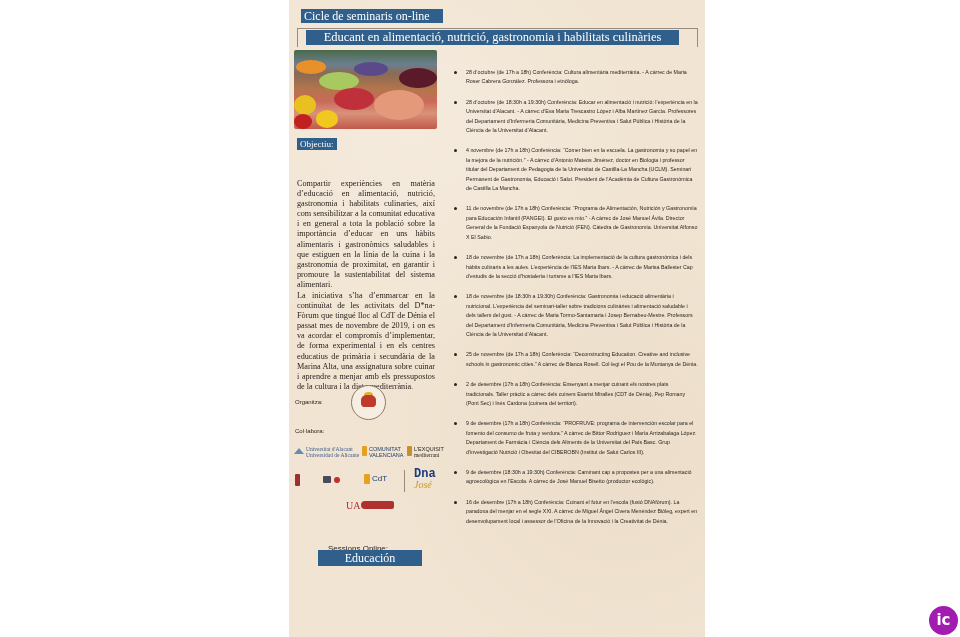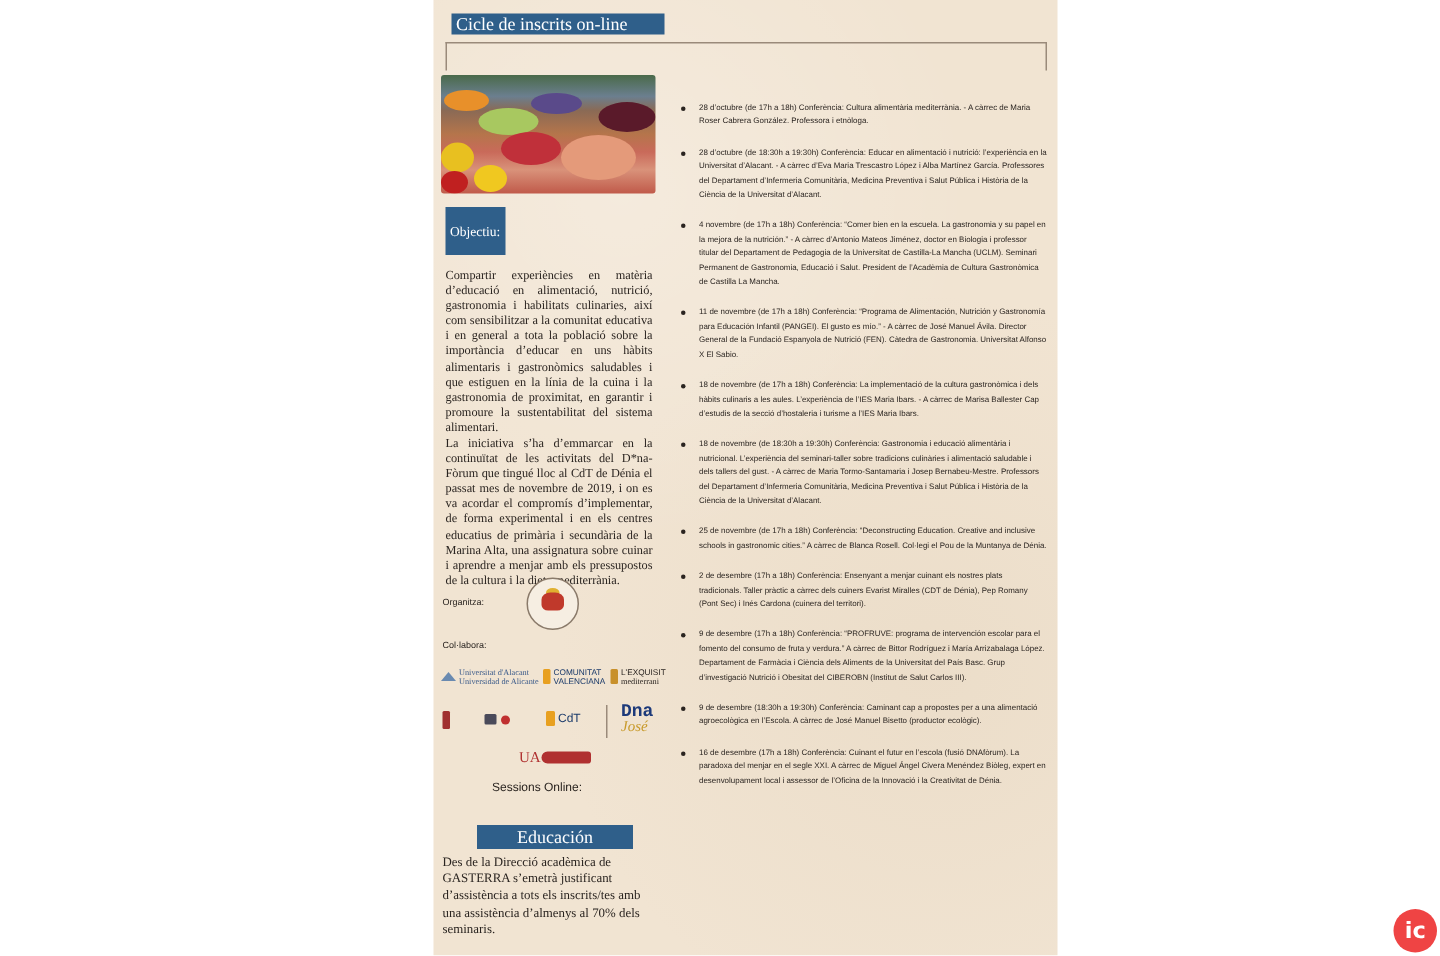--- a/index.html
+++ b/index.html
@@ -12,52 +12,53 @@
       overflow:hidden;
     }
     .banner { position:absolute; background:#2f5f8a; color:#ffffff; font-family:"Liberation Serif", serif; }
     .b1 { left:12px; top:9px; width:139px; height:14px; font-size:12px; line-height:14px; padding-left:3px; }
     .frame { position:absolute; left:8px; top:28px; width:399px; height:18px; border:1px solid #9a8a7a; border-bottom:none; }
     .b2 { left:17px; top:30px; width:373px; height:15px; font-size:12.5px; line-height:15px; text-align:center; }
     .b3 { left:183px; top:48px; width:200px; height:15px; font-size:12px; line-height:15px; text-align:center; }
     .photo { position:absolute; left:5px; top:50px; width:143px; height:79px; overflow:hidden; border-radius:2px;
       background: linear-gradient(180deg,#4a6a4a 0%,#6b7f8f 18%, #8a6a55 30%, #b5754b 50%, #c96a5a 65%, #d9927a 80%, #c05a4a 100%); }
     .photo .fruit { position:absolute; border-radius:50%; }
-    .obj-label { position:absolute; left:8px; top:138px; background:#2f5f8a; color:#fff; font-family:"Liberation Serif", serif; font-size:9px; padding:11px 3px; }
+    .obj-label { position:absolute; left:8px; top:138px; background:#2f5f8a; color:#fff; font-family:"Liberation Serif", serif; font-size:9px; padding:1px 3px; }
     .left-text { position:absolute; left:8px; width:138px; font-family:"Liberation Serif", serif; font-size:8.2px; line-height:10.1px; color:#2a2420; text-align:justify;margin-top:28px; }
     .t1 { top:151px; }
     .t2 { top:263px; }
     .org-label { position:absolute; font-size:6px; color:#2a2420; }
     .logo-circle { position:absolute; left:62px; top:385px; width:33px; height:33px; border-radius:50%; border:1px solid #8a7a6a; background:#f6eee2; }
     .logo-circle .inner { position:absolute; left:9px; top:9px; width:15px; height:12px; background:#c0392b; border-radius:40% 40% 30% 30%; }
     .logo-circle .inner2 { position:absolute; left:12px; top:6px; width:9px; height:6px; background:#e0b030; border-radius:50%; }
     .logo-txt { position:absolute; font-size:5.5px; line-height:6px; color:#3a5a8a; font-family:"Liberation Serif", serif; }
     .ua-tri { position:absolute; width:0; height:0; border-left:5px solid transparent; border-right:5px solid transparent; border-bottom:6px solid #6a8ab0; }
     .cv-txt { position:absolute; font-size:5.5px; line-height:6px; font-weight:normal; color:#1a3a6a; }
     .small-block { position:absolute; border-radius:1px; }
     .dna { position:absolute; left:125px; top:468px; font-family:Liberation Mono, monospace; font-weight:bold; color:#1d3a7a; font-size:12px; line-height:12px; }
     .forum { position:absolute; left:125px; top:480px; font-family:"Liberation Serif", serif; font-style:italic; color:#c89a2a; font-size:10px; line-height:10px; }
     .vbar { position:absolute; left:115px; top:470px; width:1px; height:22px; background:#9a8a7a; }
     .ua-big { position:absolute; left:57px; top:500px; font-family:"Liberation Serif", serif; color:#b03030; font-size:10px; }
     .ua-shape { position:absolute; left:72px; top:501px; width:33px; height:8px; background:#b03030; border-radius:4px 2px 2px 4px; }
-    .sess { position:absolute; left:11px; top:520px; font-size:8px; color:#2a2420;padding-left:28px; }
+    .sess { position:absolute; left:11px; top:544px; font-size:8px; color:#2a2420;padding-left:28px; }
     .b-insc { left:29px; top:550px; width:104px; height:16px; font-size:12px; line-height:16px; text-align:center; }
     .t3 { position:absolute; left:6px; top:569px; width:146px; font-family:"Liberation Serif", serif; font-size:8.6px; line-height:11.2px; color:#2a2420; }
     .events { position:absolute; left:161px; top:68px; width:248px; margin:0; padding:0; list-style:none; }
     .events li { position:relative; padding-left:16px; font-size:5.3px; line-height:9.4px; color:#2a2420; }
     .events li::before { content:""; position:absolute; left:4px; top:3px; width:3px; height:3px; border-radius:50%; background:#2a2420; }
-    .credit { position:absolute; left:929px; top:606px; width:29px; height:29px; border-radius:50%; background:#ef4444; }
+    .credit { position:absolute; left:929px; top:606px; width:29px; height:29px; border-radius:50%; background:#a21caf; }
     .credit span { position:absolute; left:0; top:0; width:29px; height:29px; line-height:29px; text-align:center; color:#fff; font-weight:bold; font-size:15px; font-family:"DejaVu Sans", sans-serif; }
   </style>
 </head>
 <body>
 
 <div class="poster">
-  <div class="banner b1">Cicle de inscrits on-line</div>
+  <div class="banner b1">Cicle de seminaris on-line</div>
   <div class="frame"></div>
+  <div class="banner b2">Educant en alimentació, nutrició, gastronomia i habilitats culinàries</div>
 
   <div class="photo">
     <div class="fruit" style="left:2px;top:10px;width:30px;height:14px;background:#e8902a;"></div>
     <div class="fruit" style="left:25px;top:22px;width:40px;height:18px;background:#a8c860;"></div>
     <div class="fruit" style="left:60px;top:12px;width:34px;height:14px;background:#5a4a8a;"></div>
     <div class="fruit" style="left:105px;top:18px;width:38px;height:20px;background:#5a1a2a;"></div>
     <div class="fruit" style="left:40px;top:38px;width:40px;height:22px;background:#c0303a;"></div>
     <div class="fruit" style="left:80px;top:40px;width:50px;height:30px;background:#e49a7a;"></div>
     <div class="fruit" style="left:0px;top:45px;width:22px;height:20px;background:#e8c020;"></div>
     <div class="fruit" style="left:22px;top:60px;width:22px;height:18px;background:#f0c820;"></div>
@@ -94,21 +95,20 @@
   <div class="small-block" style="left:75px;top:474px;width:6px;height:10px;background:#e8a020;"></div>
   <div class="cv-txt" style="left:83px;top:474px;font-size:8px;line-height:9px;">CdT</div>
   <div class="vbar"></div>
   <div class="dna">Dna</div>
   <div class="forum">José</div>
   <div class="ua-big">UA</div>
   <div class="ua-shape"></div>
 
   <div class="sess">Sessions Online:</div>
   <div class="banner b-insc">Educación</div>
-  <div class="t3">Des de la Direcció acadèmica de GASTERRA s’emetrà justificant d’assistència a tots els inscrits/tes amb una assistència d’almenys al 70% dels seminaris.</div>
 
   <ul class="events">
     <li style="margin-bottom:11px;">28 d’octubre (de 17h a 18h) Conferència: Cultura alimentària mediterrània. - A càrrec de Maria Roser Cabrera González. Professora i etnòloga.</li>
     <li style="margin-bottom:11px;">28 d’octubre (de 18:30h a 19:30h) Conferència: Educar en alimentació i nutrició: l’experiència en la Universitat d’Alacant. - A càrrec d’Eva Maria Trescastro López i Alba Martínez García. Professores del Departament d’Infermeria Comunitària, Medicina Preventiva i Salut Pública i Història de la Ciència de la Universitat d’Alacant.</li>
     <li style="margin-bottom:11px;">4 novembre (de 17h a 18h) Conferència: “Comer bien en la escuela. La gastronomia y su papel en la mejora de la nutrición.” - A càrrec d’Antonio Mateos Jiménez, doctor en Biologia i professor titular del Departament de Pedagogia de la Universitat de Castilla-La Mancha (UCLM). Seminari Permanent de Gastronomia, Educació i Salut. President de l’Acadèmia de Cultura Gastronòmica de Castilla La Mancha.</li>
     <li style="margin-bottom:11px;">11 de novembre (de 17h a 18h) Conferència: “Programa de Alimentación, Nutrición y Gastronomía para Educación Infantil (PANGEI). El gusto es mío.” - A càrrec de José Manuel Ávila. Director General de la Fundació Espanyola de Nutrició (FEN). Càtedra de Gastronomia. Universitat Alfonso X El Sabio.</li>
     <li style="margin-bottom:11px;">18 de novembre (de 17h a 18h) Conferència: La implementació de la cultura gastronòmica i dels hàbits culinaris a les aules. L’experiència de l’IES Maria Ibars. - A càrrec de Marisa Ballester Cap d’estudis de la secció d’hostaleria i turisme a l’IES Maria Ibars.</li>
     <li style="margin-bottom:11px;">18 de novembre (de 18:30h a 19:30h) Conferència: Gastronomia i educació alimentària i nutricional. L’experiència del seminari-taller sobre tradicions culinàries i alimentació saludable i dels tallers del gust. - A càrrec de Maria Tormo-Santamaria i Josep Bernabeu-Mestre. Professors del Departament d’Infermeria Comunitària, Medicina Preventiva i Salut Pública i Història de la Ciència de la Universitat d’Alacant.</li>
     <li style="margin-bottom:11px;">25 de novembre (de 17h a 18h) Conferència: “Deconstructing Education. Creative and inclusive schools in gastronomic cities.” A càrrec de Blanca Rosell. Col·legi el Pou de la Muntanya de Dénia.</li>
     <li style="margin-bottom:11px;">2 de desembre (17h a 18h) Conferència: Ensenyant a menjar cuinant els nostres plats tradicionals. Taller pràctic a càrrec dels cuiners Evarist Miralles (CDT de Dénia), Pep Romany (Pont Sec) i Inés Cardona (cuinera del territori).</li>

